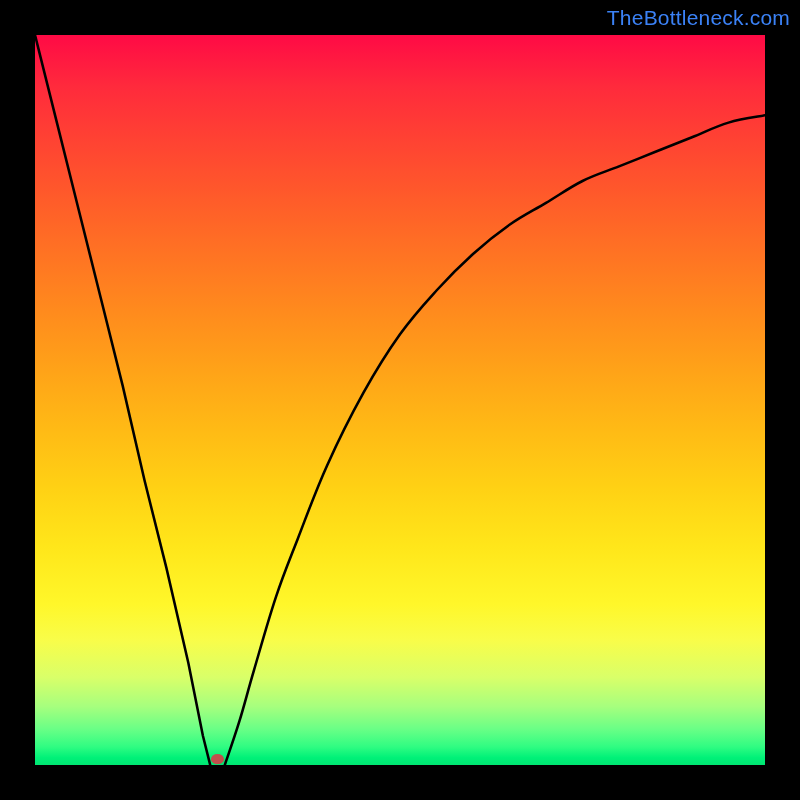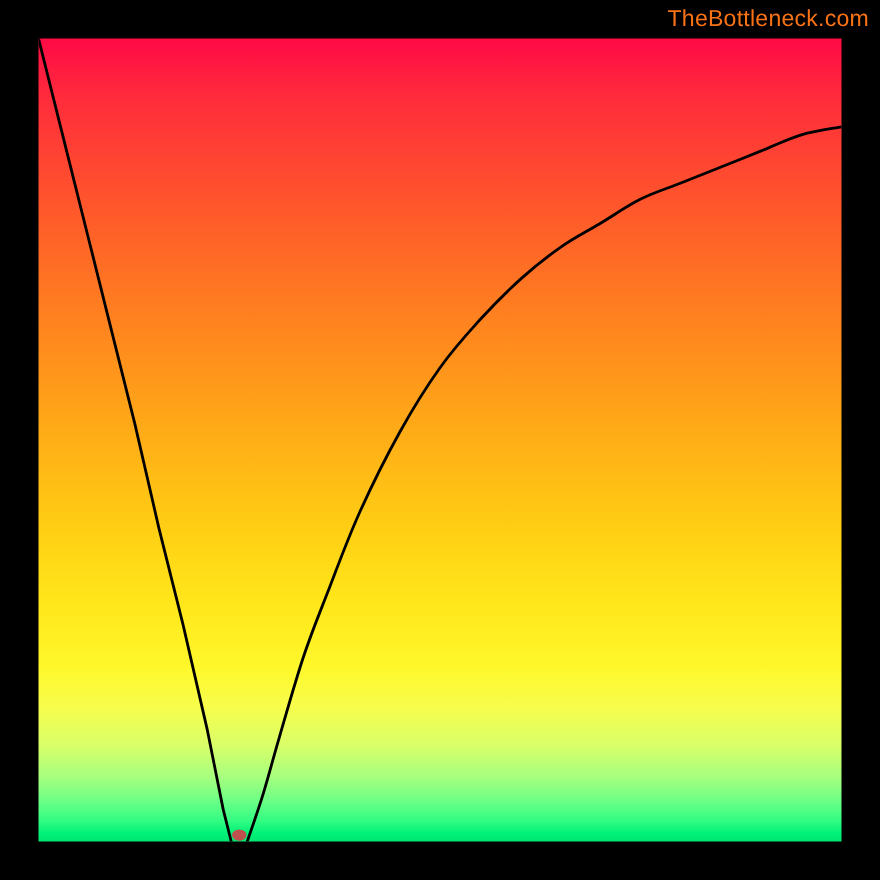--- a/index.html
+++ b/index.html
@@ -53,21 +53,21 @@
     position: absolute;
     inset: 0;
     width: 100%;
     height: 100%;
     pointer-events: none;
   }
   .watermark {
     position: absolute;
     top: 6px;
     right: 10px;
-    color: #f97316;
+    color: #3b82f6;
     font-size: 21px;
     letter-spacing: 0.2px;
     font-weight: 400;
   }
 </style>
 </head>
 <body>
 
 <div class="frame">
   <div class="watermark">TheBottleneck.com</div>

